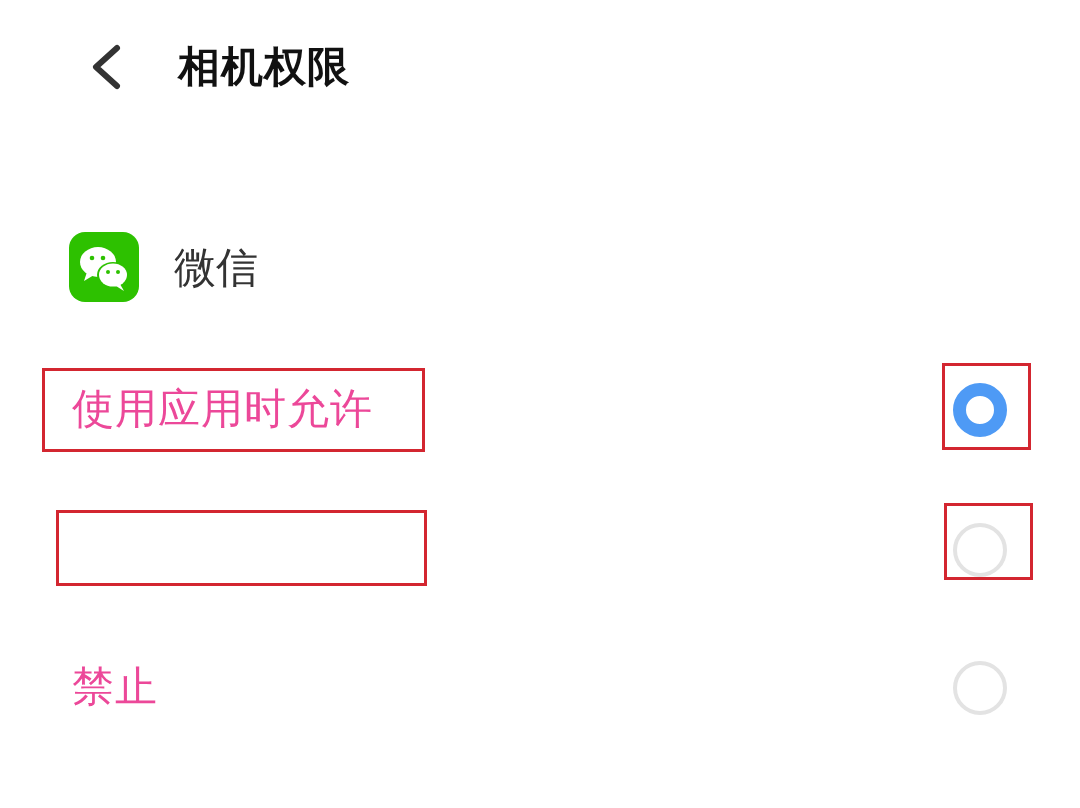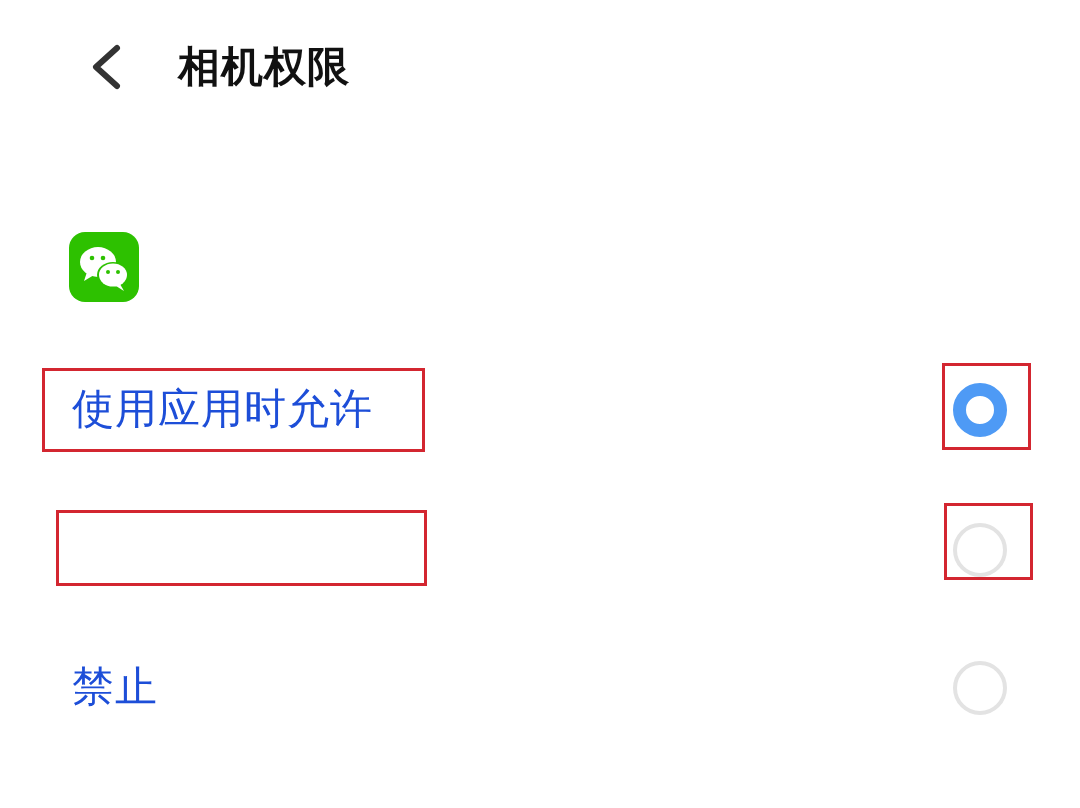--- a/index.html
+++ b/index.html
@@ -7,21 +7,21 @@
     width:1080px; height:808px; background:#ffffff; position:relative; overflow:hidden;
     font-family: "DejaVu Sans", "Liberation Sans", sans-serif; color:#333333;
   }
   .header { position:absolute; left:16px; top:0; width:1080px; height:135px;text-align:right; }
   .back { position:absolute; left:68px; top:40px; width:50px; height:52px; cursor:pointer; }
   .title { position:absolute; left:162px; top:38px; font-size:42px; font-weight:bold; color:#111111; line-height:58px; letter-spacing:1px; }
   .app-row { position:absolute; left:0; top:225px; width:1080px; height:82px; }
   .app-icon { position:absolute; left:69px; top:7px; width:70px; height:70px; border-radius:16px; background:#2dc100; }
   .app-name { position:absolute; left:174px; top:14px; font-size:42px; line-height:58px; color:#333333; }
   .option { position:absolute; left:0; width:1080px; height:100px; cursor:pointer; }
-  .opt-label { position:absolute; left:72px; top:20px; font-size:42px; line-height:58px; color:#1d4ed8; letter-spacing:1px; }
+  .opt-label { position:absolute; left:72px; top:20px; font-size:42px; line-height:58px; color:#ec4899; letter-spacing:1px; }
   .radio { position:absolute; left:953px; top:23px; width:54px; height:54px; box-sizing:border-box; border-radius:50%; }
   .radio.on { border:13px solid #4e9af5; background:#ffffff; }
   .radio.off { border:4px solid #e3e3e3; background:#ffffff; }
   .hl { position:absolute; border:3px solid #d32630; box-sizing:border-box; pointer-events:none; }
 </style>
 </head>
 <body>
 
 <div class="header">
   <div class="back">
@@ -39,20 +39,21 @@
       <polygon points="18,40 15,49 25,43" fill="#ffffff"></polygon>
       <ellipse cx="44" cy="43" rx="16" ry="13" fill="#2dc100"></ellipse>
       <ellipse cx="44" cy="43" rx="14" ry="11.5" fill="#ffffff"></ellipse>
       <polygon points="51,52 55,59 47,54" fill="#ffffff"></polygon>
       <circle cx="23" cy="26" r="2.3" fill="#2dc100"></circle>
       <circle cx="34" cy="26" r="2.3" fill="#2dc100"></circle>
       <circle cx="39" cy="40" r="2" fill="#2dc100"></circle>
       <circle cx="49" cy="40" r="2" fill="#2dc100"></circle>
     </svg>
   </div>
+  <div class="app-name">微信</div>
 </div>
 
 <div class="option" style="top:360px;">
   <div class="opt-label">使用应用时允许</div>
   <div class="radio on"></div>
 </div>
 
 <div class="option" style="top:500px;">
   <div class="radio off"></div>
 </div>

